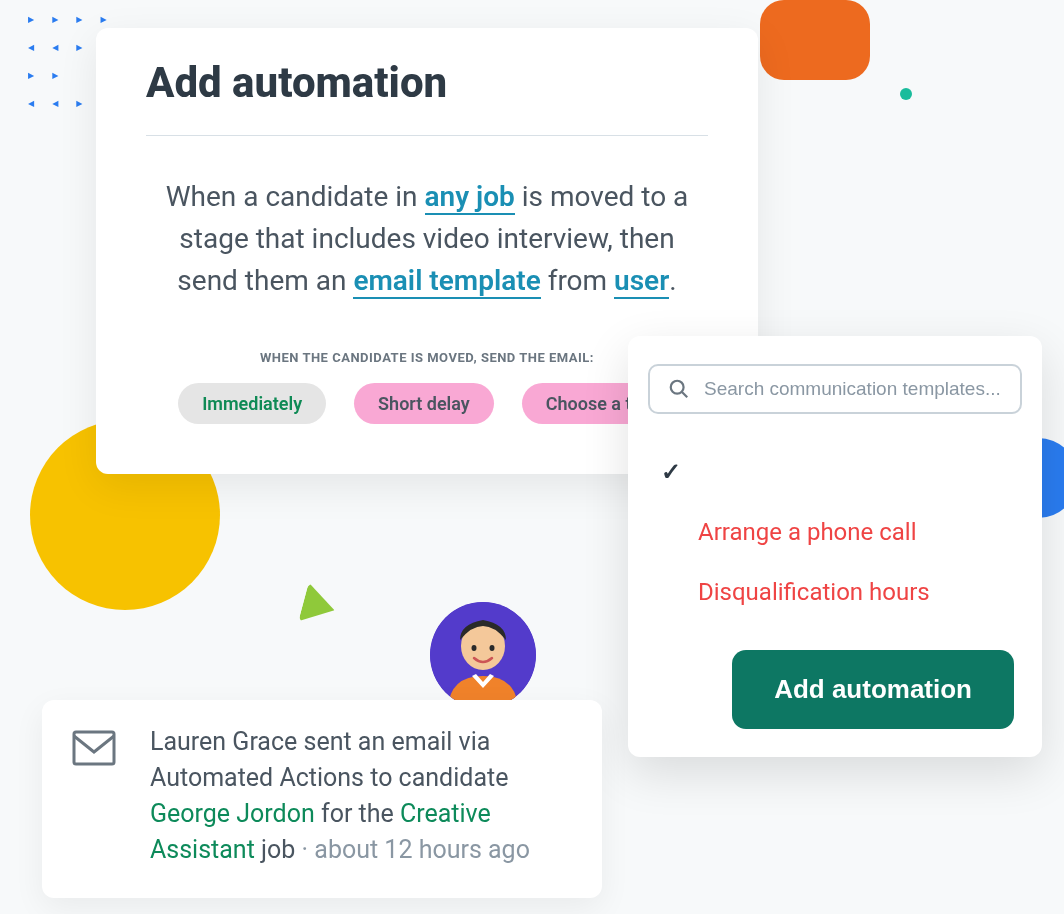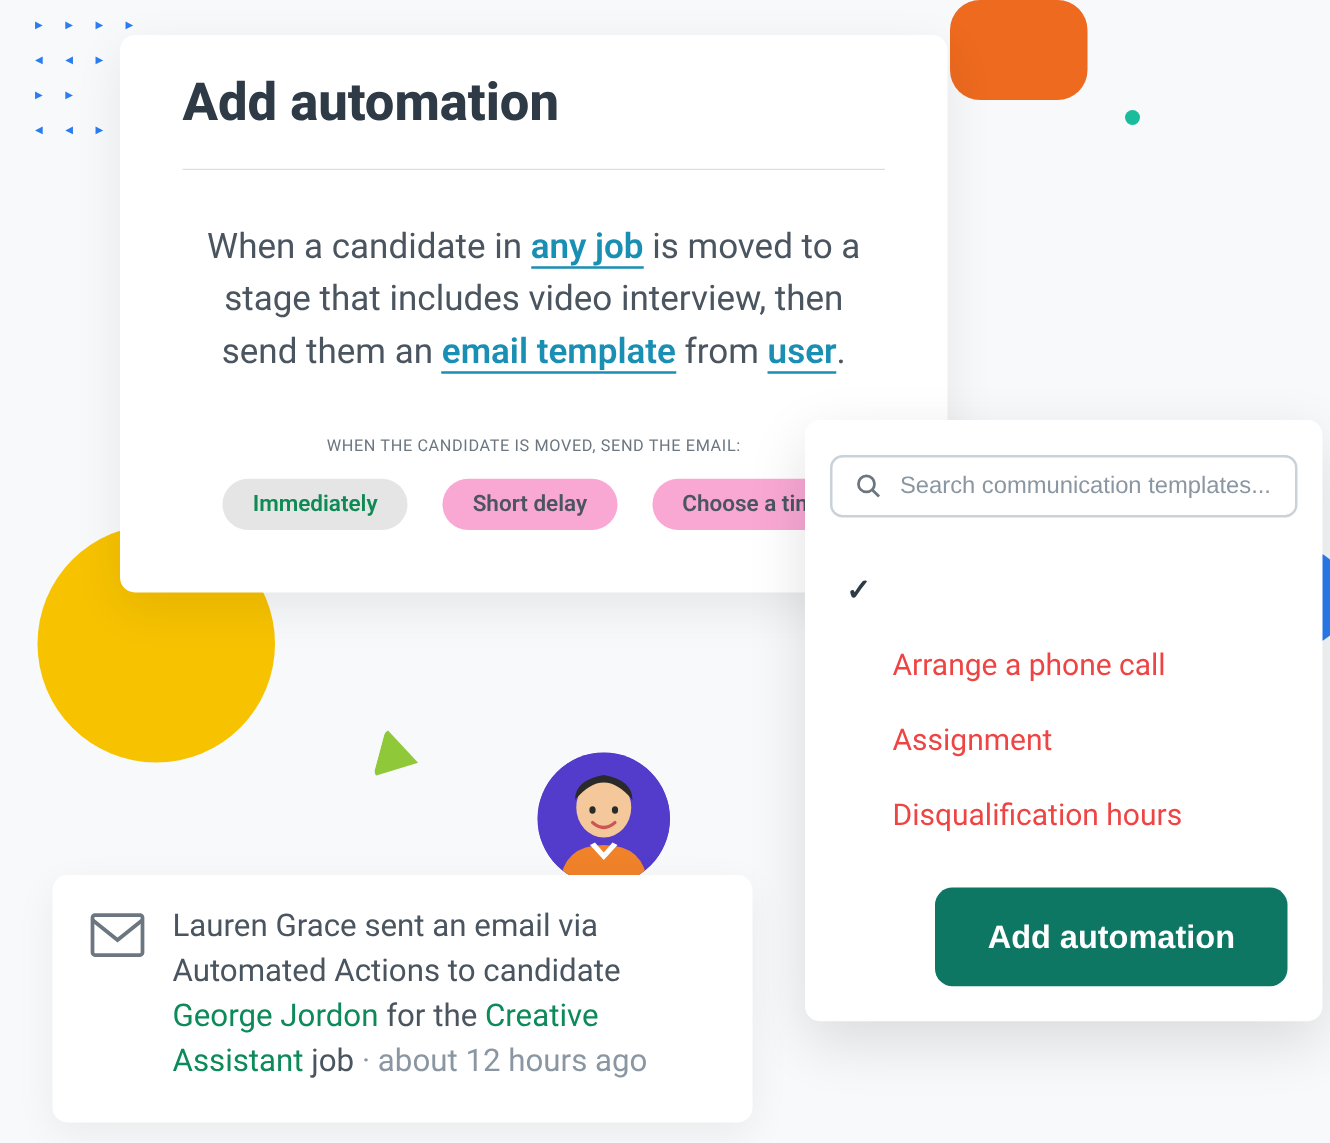--- a/index.html
+++ b/index.html
@@ -99,21 +99,21 @@
   }
   .link-token {
     color: #1a8fb4;
     font-weight: 600;
     border-bottom: 2px solid #1a8fb4;
     cursor: pointer;
   }
   .timing-label {
     text-align: center;
     font-size: 13px;
-    font-weight: 400;
+    font-weight: 700;
     letter-spacing: 0.5px;
     color: #6b7680;
     margin-top: 48px;
     margin-bottom: 18px;
   }
   .timing-pills {
     display: flex;
     justify-content: center;
     gap: 28px;
   }
@@ -135,21 +135,20 @@
   
   .dropdown-card {
     position: absolute;
     top: 336px;
     left: 628px;
     width: 414px;
     background: #fff;
     border-radius: 12px;
     box-shadow: 0 16px 48px rgba(0,0,0,0.12);
     padding: 28px 20px 28px 20px;
-    margin-left: 16px;
   }
   .search-box {
     display: flex;
     align-items: center;
     gap: 14px;
     border: 2px solid #c9d2d9;
     border-radius: 10px;
     padding: 12px 18px;
     margin-bottom: 28px;
   }
@@ -195,21 +194,21 @@
   .activity-card {
     position: absolute;
     top: 700px;
     left: 42px;
     width: 560px;
     background: #fff;
     border-radius: 12px;
     box-shadow: 0 10px 32px rgba(0,0,0,0.06);
     padding: 24px 30px 30px 30px;
     display: flex;
-    gap: 22px;
+    gap: 34px;
   }
   .activity-card .mail-icon { flex-shrink: 0; margin-top: 6px; }
   .activity-text {
     font-size: 25px;
     line-height: 36px;
     color: #4a5560;
   }
   .activity-text .green { color: #0d8a5a; }
   .activity-text .meta { color: #8a97a3; }
 
@@ -263,24 +262,20 @@
         <line x1="15.2" y1="15.2" x2="21" y2="21"></line>
       </svg>
     <input type="text" placeholder="Search communication templates..." style="">
   </div>
   <div class="dd-item selected">
     <span class="check">✓</span>
   </div>
   <div class="dd-item">
     <span class="check"></span>
     <span>Arrange a phone call</span>
-  </div>
-  <div class="dd-item">
-    <span class="check"></span>
-    <span>Assignment</span>
   </div>
   <div class="dd-item">
     <span class="check"></span>
     <span>Disqualification hours</span>
   </div>
   <button class="add-btn">Add automation</button>
 </div>
 
 <div class="avatar-wrap">
   <svg width="106" height="106" viewBox="0 0 106 106">

